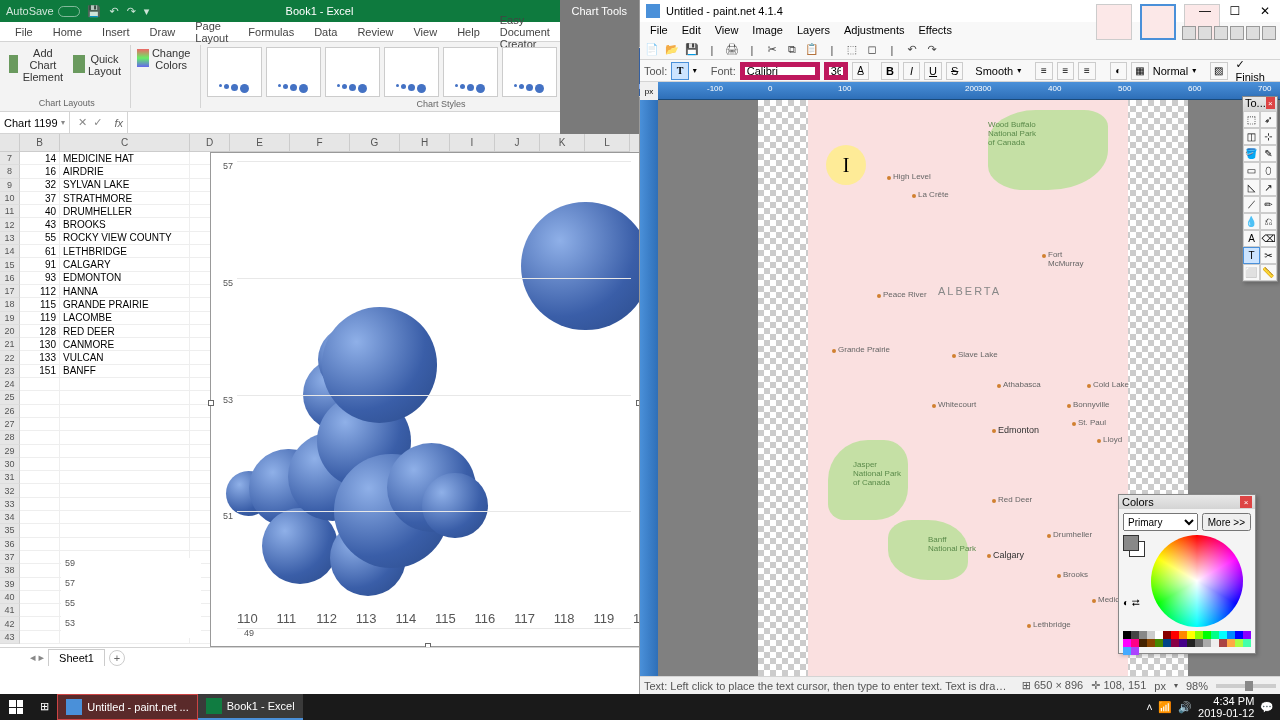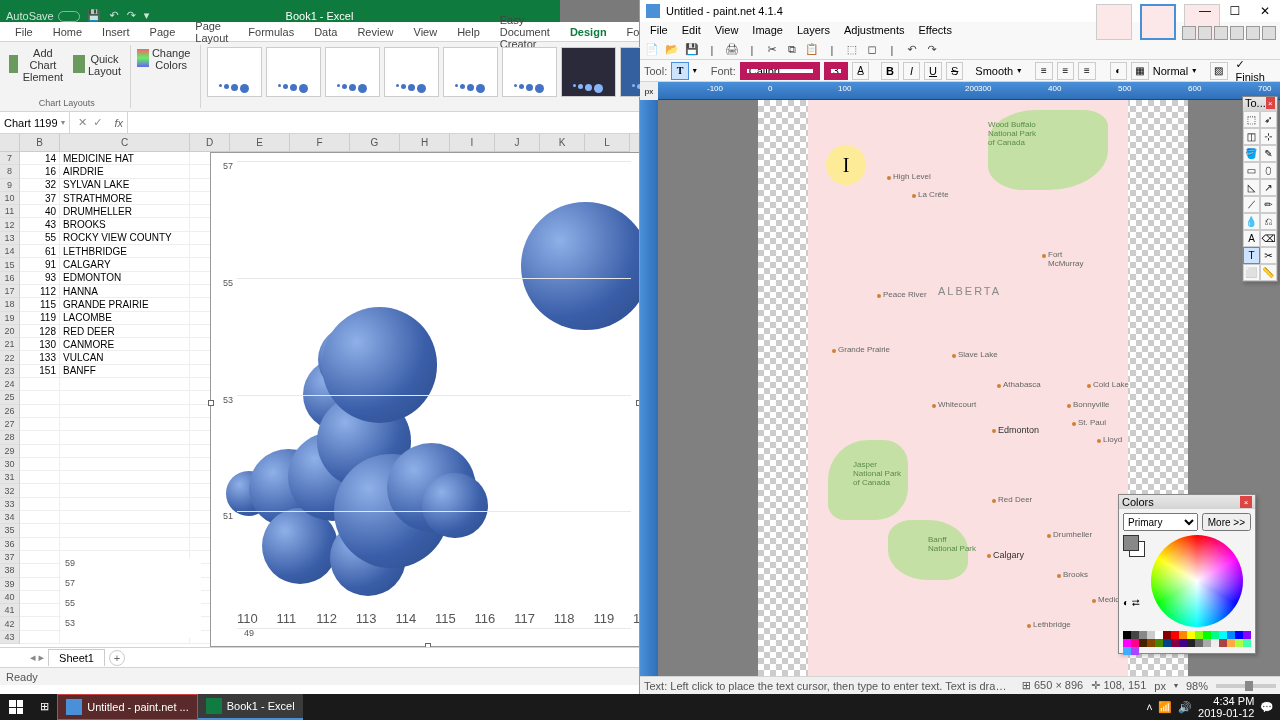--- a/index.html
+++ b/index.html
@@ -1,21 +1,21 @@
 <!DOCTYPE html>
 <html><head>
 <meta charset="utf-8">
 <style>
 *{margin:0;padding:0;box-sizing:border-box;font-family:"Segoe UI",Arial,sans-serif;font-size:11px;user-select:none}
 body{width:1280px;height:720px;overflow:hidden;position:relative;background:#fff}
 .desktop{width:1280px;height:720px;position:relative}
 
 
 .excel{position:absolute;left:0;top:0;width:640px;height:694px;background:#fff;border-right:1px solid #999}
-.excel-titlebar{height:22px;background:#0e7a3e;color:#fff;display:flex;align-items:flex-end;padding:0 6px;font-size:10px}
+.excel-titlebar{height:22px;background:#0e7a3e;color:#fff;display:flex;align-items:center;padding:0 6px;font-size:10px}
 .excel-titlebar .autosave{display:flex;align-items:center;gap:4px;opacity:.8}
 .excel-titlebar .toggle{width:22px;height:11px;border:1px solid #fff;border-radius:6px;position:relative;display:inline-block;opacity:.6}
 .excel-titlebar .qat{display:flex;gap:8px;margin-left:8px}
 .excel-titlebar .qat span{opacity:.8}
 .excel-titlebar .doc-title{position:absolute;left:50%;transform:translateX(-50%)}
 .excel-titlebar .ctx-tab{position:absolute;right:0;background:#7a7a7a;height:100%;display:flex;align-items:center;padding:0 12px}
 .excel-ribbon-tabs{height:20px;background:#fff;display:flex;align-items:center;border-bottom:1px solid #d4d4d4;padding-left:6px;gap:2px}
 .excel-ribbon-tabs span{padding:3px 9px;font-size:11px;color:#444}
 .excel-ribbon-tabs span.active{color:#0e7a3e;font-weight:600}
 .excel-ribbon{height:70px;background:#f3f3f3;border-bottom:1px solid #d4d4d4;display:flex;padding:3px;font-size:10px}
@@ -70,21 +70,21 @@
 .pdn-menus span{padding:2px 6px}
 .pdn-thumbs{position:absolute;right:60px;top:4px;display:flex;gap:8px}
 .pdn-thumb{width:36px;height:36px;background:#fce8e8;border:1px solid #ccc}
 .pdn-thumb.active{border:2px solid #4a90d9}
 .pdn-topicons{position:absolute;right:4px;top:26px;display:flex;gap:2px}
 .pdn-topicons span{width:14px;height:14px;border:1px solid #999;background:#ddd}
 .pdn-toolbar{height:20px;background:#f8f8f8;border-bottom:1px solid #d4d4d4;display:flex;align-items:center;gap:4px;padding:0 4px}
 .pdn-toolbar span{width:16px;height:16px;display:flex;align-items:center;justify-content:center;color:#444}
 .pdn-textbar{height:22px;background:#f8f8f8;border-bottom:1px solid #d4d4d4;display:flex;align-items:center;gap:4px;padding:0 4px;font-size:11px}
 .pdn-textbar .lbl{color:#555}
-.pdn-textbar select,.pdn-textbar input{border:7px solid #be185d;height:18px;font-size:11px;padding:0 2px}
+.pdn-textbar select,.pdn-textbar input{border:5px solid #be185d;height:18px;font-size:11px;padding:0 2px}
 .pdn-textbar .btn{width:18px;height:18px;border:1px solid #ccc;display:flex;align-items:center;justify-content:center;font-size:10px}
 .pdn-textbar .btn.active{background:#cce4ff;border-color:#4a90d9}
 .pdn-canvas-area{flex:1;position:relative;background:#808080;overflow:hidden}
 .ruler-h{position:absolute;top:0;left:18px;right:0;height:18px;background:linear-gradient(#4a90d9,#2e6fb8);border-bottom:1px solid #1a4a7a}
 .ruler-v{position:absolute;top:18px;left:0;width:18px;bottom:0;background:linear-gradient(90deg,#4a90d9,#2e6fb8)}
 .ruler-tick{position:absolute;color:#fff;font-size:8px}
 .canvas-wrap{position:absolute;top:18px;left:18px;right:0;bottom:0;display:flex;overflow:hidden}
 .checker{position:absolute;top:0;left:100px;width:430px;height:590px;
   background-image:linear-gradient(45deg,#ccc 25%,transparent 25%),linear-gradient(-45deg,#ccc 25%,transparent 25%),linear-gradient(45deg,transparent 75%,#ccc 75%),linear-gradient(-45deg,transparent 75%,#ccc 75%);
   background-size:12px 12px;background-position:0 0,0 6px,6px -6px,-6px 0;background-color:#fff}
@@ -153,21 +153,21 @@
           <span>↷</span>
           <span>▾</span>
         </div>
     <div class="doc-title">Book1 - Excel</div>
     <div class="ctx-tab">Chart Tools</div>
   </div>
   <div class="excel-ribbon-tabs" id="excel-tabs">
         <span>File</span>
         <span>Home</span>
         <span>Insert</span>
-        <span>Page</span>
+        <span>Draw</span>
         <span>Page Layout</span>
         <span>Formulas</span>
         <span>Data</span>
         <span>Review</span>
         <span>View</span>
         <span>Help</span>
         <span>Easy Document Creator</span>
         <span class="active">Design</span>
         <span>Format</span>
       </div>
@@ -255,20 +255,21 @@
             </div>
             <div class="style-thumb blue">
               <div class="style-dots">
                 <span class="style-dot" style="width: 3px; height: 3px;"></span>
                 <span class="style-dot" style="width: 5px; height: 5px;"></span>
                 <span class="style-dot" style="width: 7px; height: 7px;"></span>
                 <span class="style-dot" style="width: 9px; height: 9px;"></span>
               </div>
             </div>
           </div>
+      <div class="rgroup-lbl">Chart Styles</div>
     </div>
     <div class="rgroup">
       <div class="rbtn">
             <div class="ico" style="background:#ccc"></div>
             <span>Switch</span>
           </div>
       <div></div>
     </div>
   </div>
   <div class="namebox-row">
@@ -576,23 +577,20 @@
           <div class="gridline" style="left: 26px; right: 8px; height: 1px; top: 241.5px;"></div>
           <div class="gridline" style="left: 26px; right: 8px; height: 1px; top: 358.25px;"></div>
           <div class="gridline" style="left: 26px; right: 8px; height: 1px; top: 475px;"></div>
         </div>
   </div>
   <div class="sheet-tabs">
     <span style="color:#888">◂ ▸</span>
     <div class="sheet-tab">Sheet1</div>
     <div class="sheet-add">+</div>
   </div>
-  <div class="statusbar">
-        <span>Ready</span>
-      </div>
 </div>
 
 <div class="pdn">
   <div class="pdn-titlebar">
     <div class="logo"></div>
     <span>Untitled - paint.net 4.1.4</span>
     <div class="pdn-thumbs">
       <div class="pdn-thumb"></div>
       <div class="pdn-thumb active"></div>
       <div class="pdn-thumb"></div>

